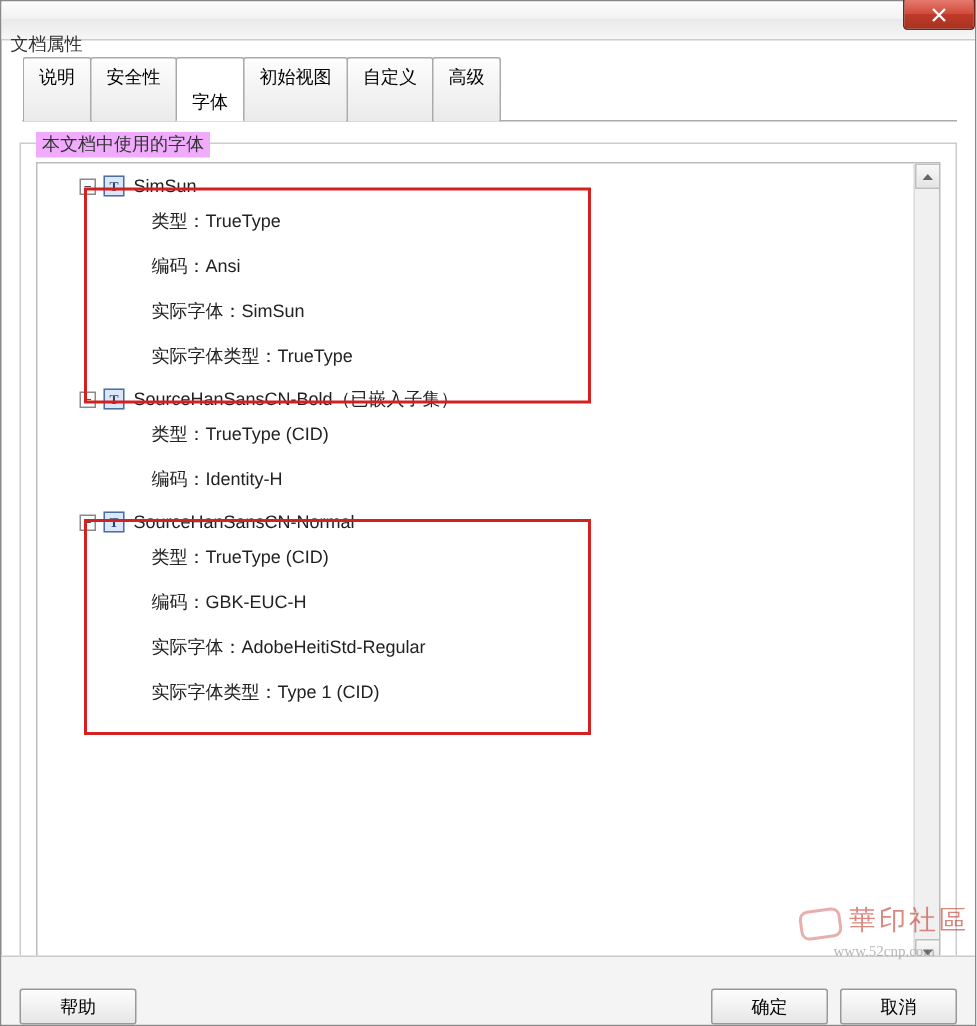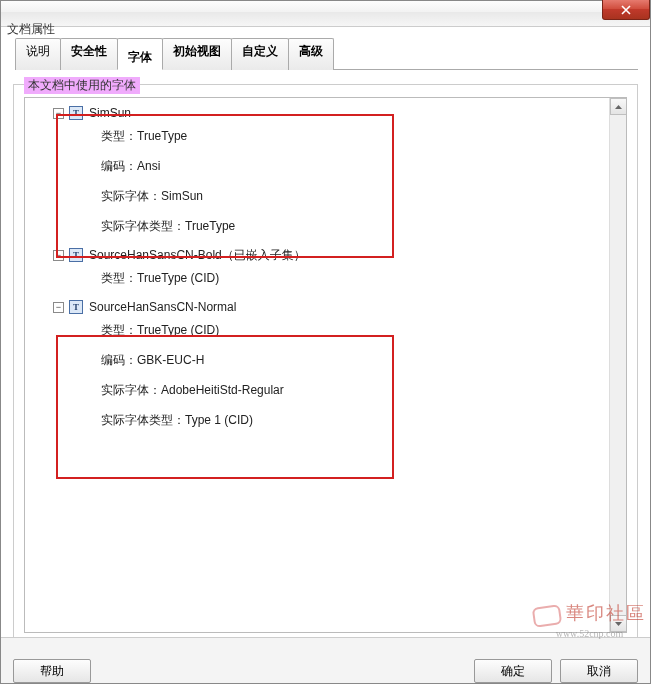--- a/index.html
+++ b/index.html
@@ -5,22 +5,22 @@
 * { box-sizing: border-box; margin: 0; padding: 0; }
 body { font-family: "Microsoft YaHei", "SimSun", Tahoma, sans-serif; font-size: 12px; background: #eee; width: 651px; height: 684px; overflow: hidden; position: relative; }
 .dialog { position: absolute; top: 0; left: 0; width: 651px; height: 684px; background: #fff; border: 1px solid #888; }
 .titlebar { height: 26px; background: linear-gradient(to bottom, #fdfdfd 0%, #f2f2f2 45%, #e9e9e9 46%, #f6f6f6 100%); border-bottom: 1px solid #ccc; display: flex; align-items: center; padding-left: 6px; position: relative; }
 .titlebar-title { font-size: 12px; color: #333; margin-top: 32px; }
 .close-btn { position: absolute; right: 0; top: -1px; width: 48px; height: 20px; background: linear-gradient(to bottom, #e67a6e 0%, #cf4b3b 49%, #c0392b 50%, #a8331f 100%); border: 1px solid #7a2418; border-top: none; border-bottom-left-radius: 3px; border-bottom-right-radius: 3px; display: flex; align-items: center; justify-content: center; color: #fff; cursor: pointer; }
 .close-btn svg { width: 10px; height: 10px; }
 .content-area { position: absolute; top: 26px; left: 0; right: 0; bottom: 46px; padding: 10px 12px 0 12px; }
 .tabs { display: flex; border-bottom: 1px solid #aaa; margin-left: 2px; }
 .tab { padding: 4px 10px 3px 10px; border: 1px solid #aaa; border-bottom: none; background: linear-gradient(to bottom, #fdfdfd, #eaeaea); margin-right: 0; position: relative; top: 1px; border-top-left-radius: 2px; border-top-right-radius: 2px; cursor: pointer; }
-.tab + .tab { margin-left: -1px; font-weight: bold; }
-.tab.active { background: #fff; border-bottom: 1px solid #fff; z-index: 2; padding-top: 10px; }
+.tab + .tab { margin-left: -1px; }
+.tab.active { background: #fff; border-bottom: 1px solid #fff; z-index: 2; padding-top: 21px; }
 .groupbox { border: 1px solid #ccc; margin-top: 14px; height: 560px; position: relative; }
 .group-label { position: absolute; top: -8px; left: 10px; background: #f0abfc; padding: 0 4px; font-size: 12px; color: #333; }
 .tree-area { position: absolute; top: 12px; left: 10px; right: 10px; bottom: 10px; border: 1px solid #bbb; background: #fff; overflow: hidden; }
 .scrollbar { position: absolute; right: 0; top: 0; bottom: 0; width: 17px; background: #f0f0f0; border-left: 1px solid #ddd; }
 .scroll-up, .scroll-down { position: absolute; left: 0; width: 17px; height: 17px; background: linear-gradient(to bottom, #f8f8f8, #e4e4e4); border: 1px solid #bfbfbf; display: flex; align-items: center; justify-content: center; color: #555; cursor: pointer; }
 .scroll-up { top: 0; }
 .scroll-down { bottom: 0; }
 .tree { padding: 6px 0 0 6px; }
 .tree-row { display: flex; align-items: center; height: 18px; margin-bottom: 4px; }
 .indent1 { padding-left: 22px; }
@@ -94,20 +94,23 @@
             </div>
 
           <div class="tree-row indent1">
             <span class="expander">−</span>
             <span class="font-icon">T</span>
             <span class="node-label">SourceHanSansCN-Bold（已嵌入子集）</span>
           </div>
           <div class="tree-row indent2 detail-row">
               <span class="node-label">类型：TrueType (CID)</span>
             </div>
+          <div class="tree-row indent2 detail-row">
+              <span class="node-label">编码：Identity-H</span>
+            </div>
 
           <div class="tree-row indent1">
             <span class="expander">−</span>
             <span class="font-icon">T</span>
             <span class="node-label">SourceHanSansCN-Normal</span>
           </div>
           <div class="tree-row indent2 detail-row">
               <span class="node-label">类型：TrueType (CID)</span>
             </div>
           <div class="tree-row indent2 detail-row">

